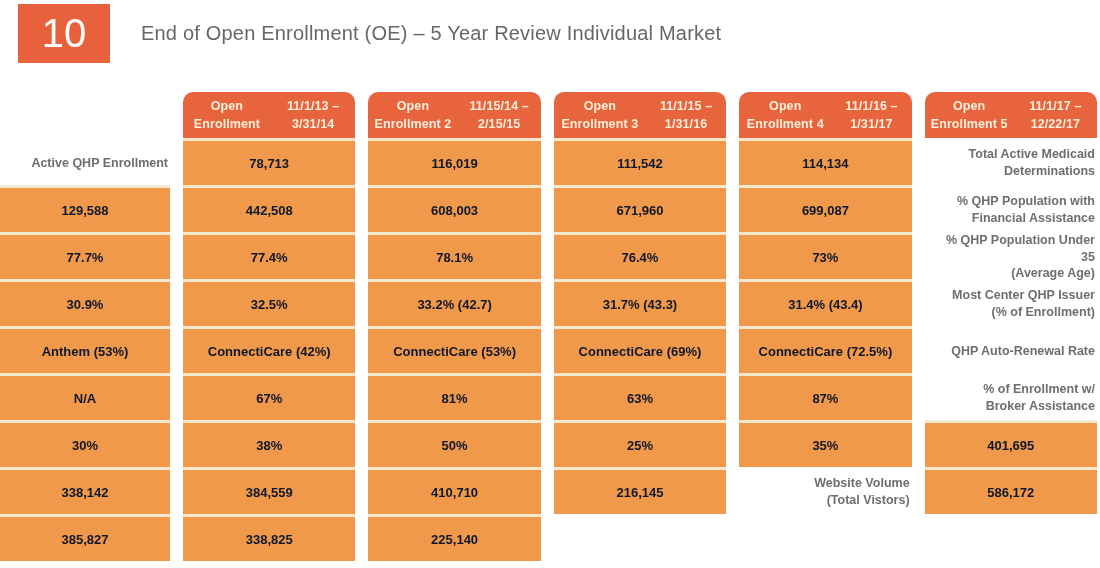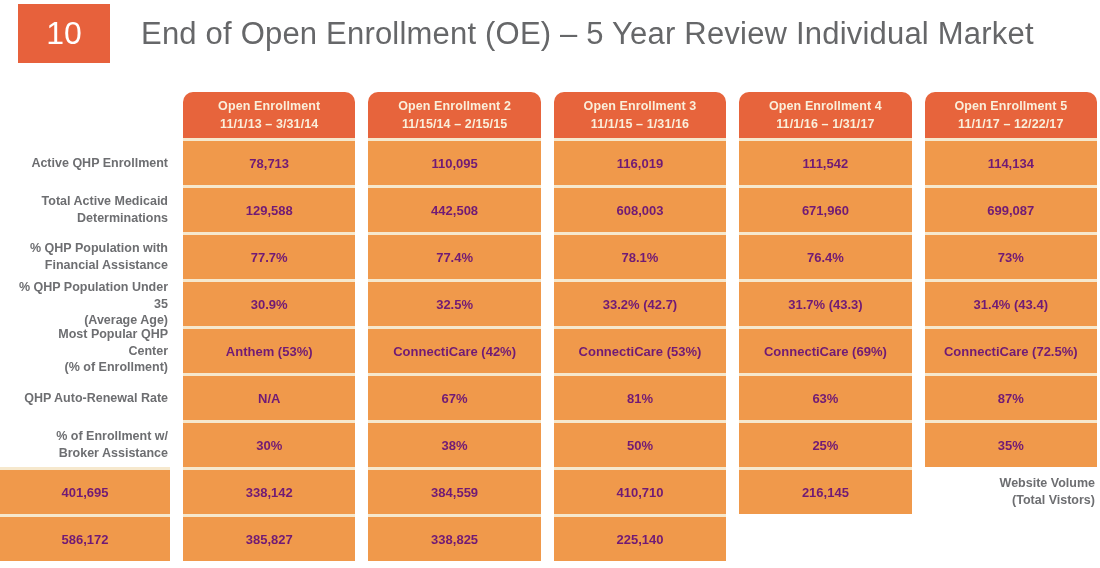--- a/index.html
+++ b/index.html
@@ -9,59 +9,59 @@
     font-family: "Liberation Sans", sans-serif;
     overflow: hidden;
     position: relative;
   }
   
   .slide-number-box {
     position: absolute; left: 18px; top: 4px;
     width: 92px; height: 59px;
     background: #E7613C;
     display: flex; align-items: center; justify-content: center;
-    color: #ffffff; font-size: 32px; font-weight: 400;
+    color: #ffffff; font-size: 40px; font-weight: 400;
   }
   .slide-title {
     position: absolute; left: 141px; top: 4px; height: 59px;
     display: flex; align-items: center;
-    color: #666769; font-size: 31px; font-weight: 400;
+    color: #666769; font-size: 20px; font-weight: 400;
     letter-spacing: 0.2px; white-space: nowrap;
   }
   
   .oe-table {
     position: absolute; left: 0; top: 92px; width: 1097px;
     display: grid;
     grid-template-columns: 170px repeat(5, 1fr);
     grid-template-rows: 46px repeat(9, 44px);
     column-gap: 13px;
     row-gap: 3px;
   }
   .col-header {
     background: #E7643C;
     border-radius: 10px 10px 0 0;
-    display: flex; flex-direction: column;
+    display: flex; flex-direction: row;
     align-items: center; justify-content: center;
     text-align: center;
     color: #FAEFDB; font-weight: bold; font-size: 12.5px;
     line-height: 1.45; letter-spacing: 0.1px;
   }
   .row-label {
     display: flex; align-items: center; justify-content: flex-end;
     text-align: right;
     color: #6D6E71; font-weight: bold; font-size: 12.5px;
     line-height: 1.35; white-space: pre-line;
     padding-right: 2px;
     margin-left: 18px;
   }
   .cell {
     background: #F0994B;
     display: flex; align-items: center; justify-content: center;
     text-align: center;
-    color: #701a75; font-weight: bold; font-size: 13px;
+    color: #0f172a; font-weight: bold; font-size: 13px;
     box-shadow: 0 -3px 0 0 #F6E8CD; 
   }
   .corner-spacer { background: transparent; }
 </style>
 </head>
 <body>
 
 <div class="slide-number-box">
   <span>10</span>
 </div>
@@ -86,21 +86,20 @@
     <div>Open Enrollment 4</div>
     <div>11/1/16 – 1/31/17</div>
   </div>
   <div class="col-header">
     <div>Open Enrollment 5</div>
     <div>11/1/17 – 12/22/17</div>
   </div>
 
   <div class="row-label">Active QHP Enrollment</div>
   <div class="cell">78,713</div>
-  <div class="cell">110,095</div>
   <div class="cell">116,019</div>
   <div class="cell">111,542</div>
   <div class="cell">114,134</div>
 
   <div class="row-label">Total Active Medicaid
 Determinations</div>
   <div class="cell">129,588</div>
   <div class="cell">442,508</div>
   <div class="cell">608,003</div>
   <div class="cell">671,960</div>
@@ -115,21 +114,21 @@
   <div class="cell">73%</div>
 
   <div class="row-label">% QHP Population Under 35
 (Average Age)</div>
   <div class="cell">30.9%</div>
   <div class="cell">32.5%</div>
   <div class="cell">33.2% (42.7)</div>
   <div class="cell">31.7% (43.3)</div>
   <div class="cell">31.4% (43.4)</div>
 
-  <div class="row-label">Most Popular QHP Center
+  <div class="row-label">Most Center QHP Issuer
 (% of Enrollment)</div>
   <div class="cell">Anthem (53%)</div>
   <div class="cell">ConnectiCare (42%)</div>
   <div class="cell">ConnectiCare (53%)</div>
   <div class="cell">ConnectiCare (69%)</div>
   <div class="cell">ConnectiCare (72.5%)</div>
 
   <div class="row-label">QHP Auto-Renewal Rate</div>
   <div class="cell">N/A</div>
   <div class="cell">67%</div>

